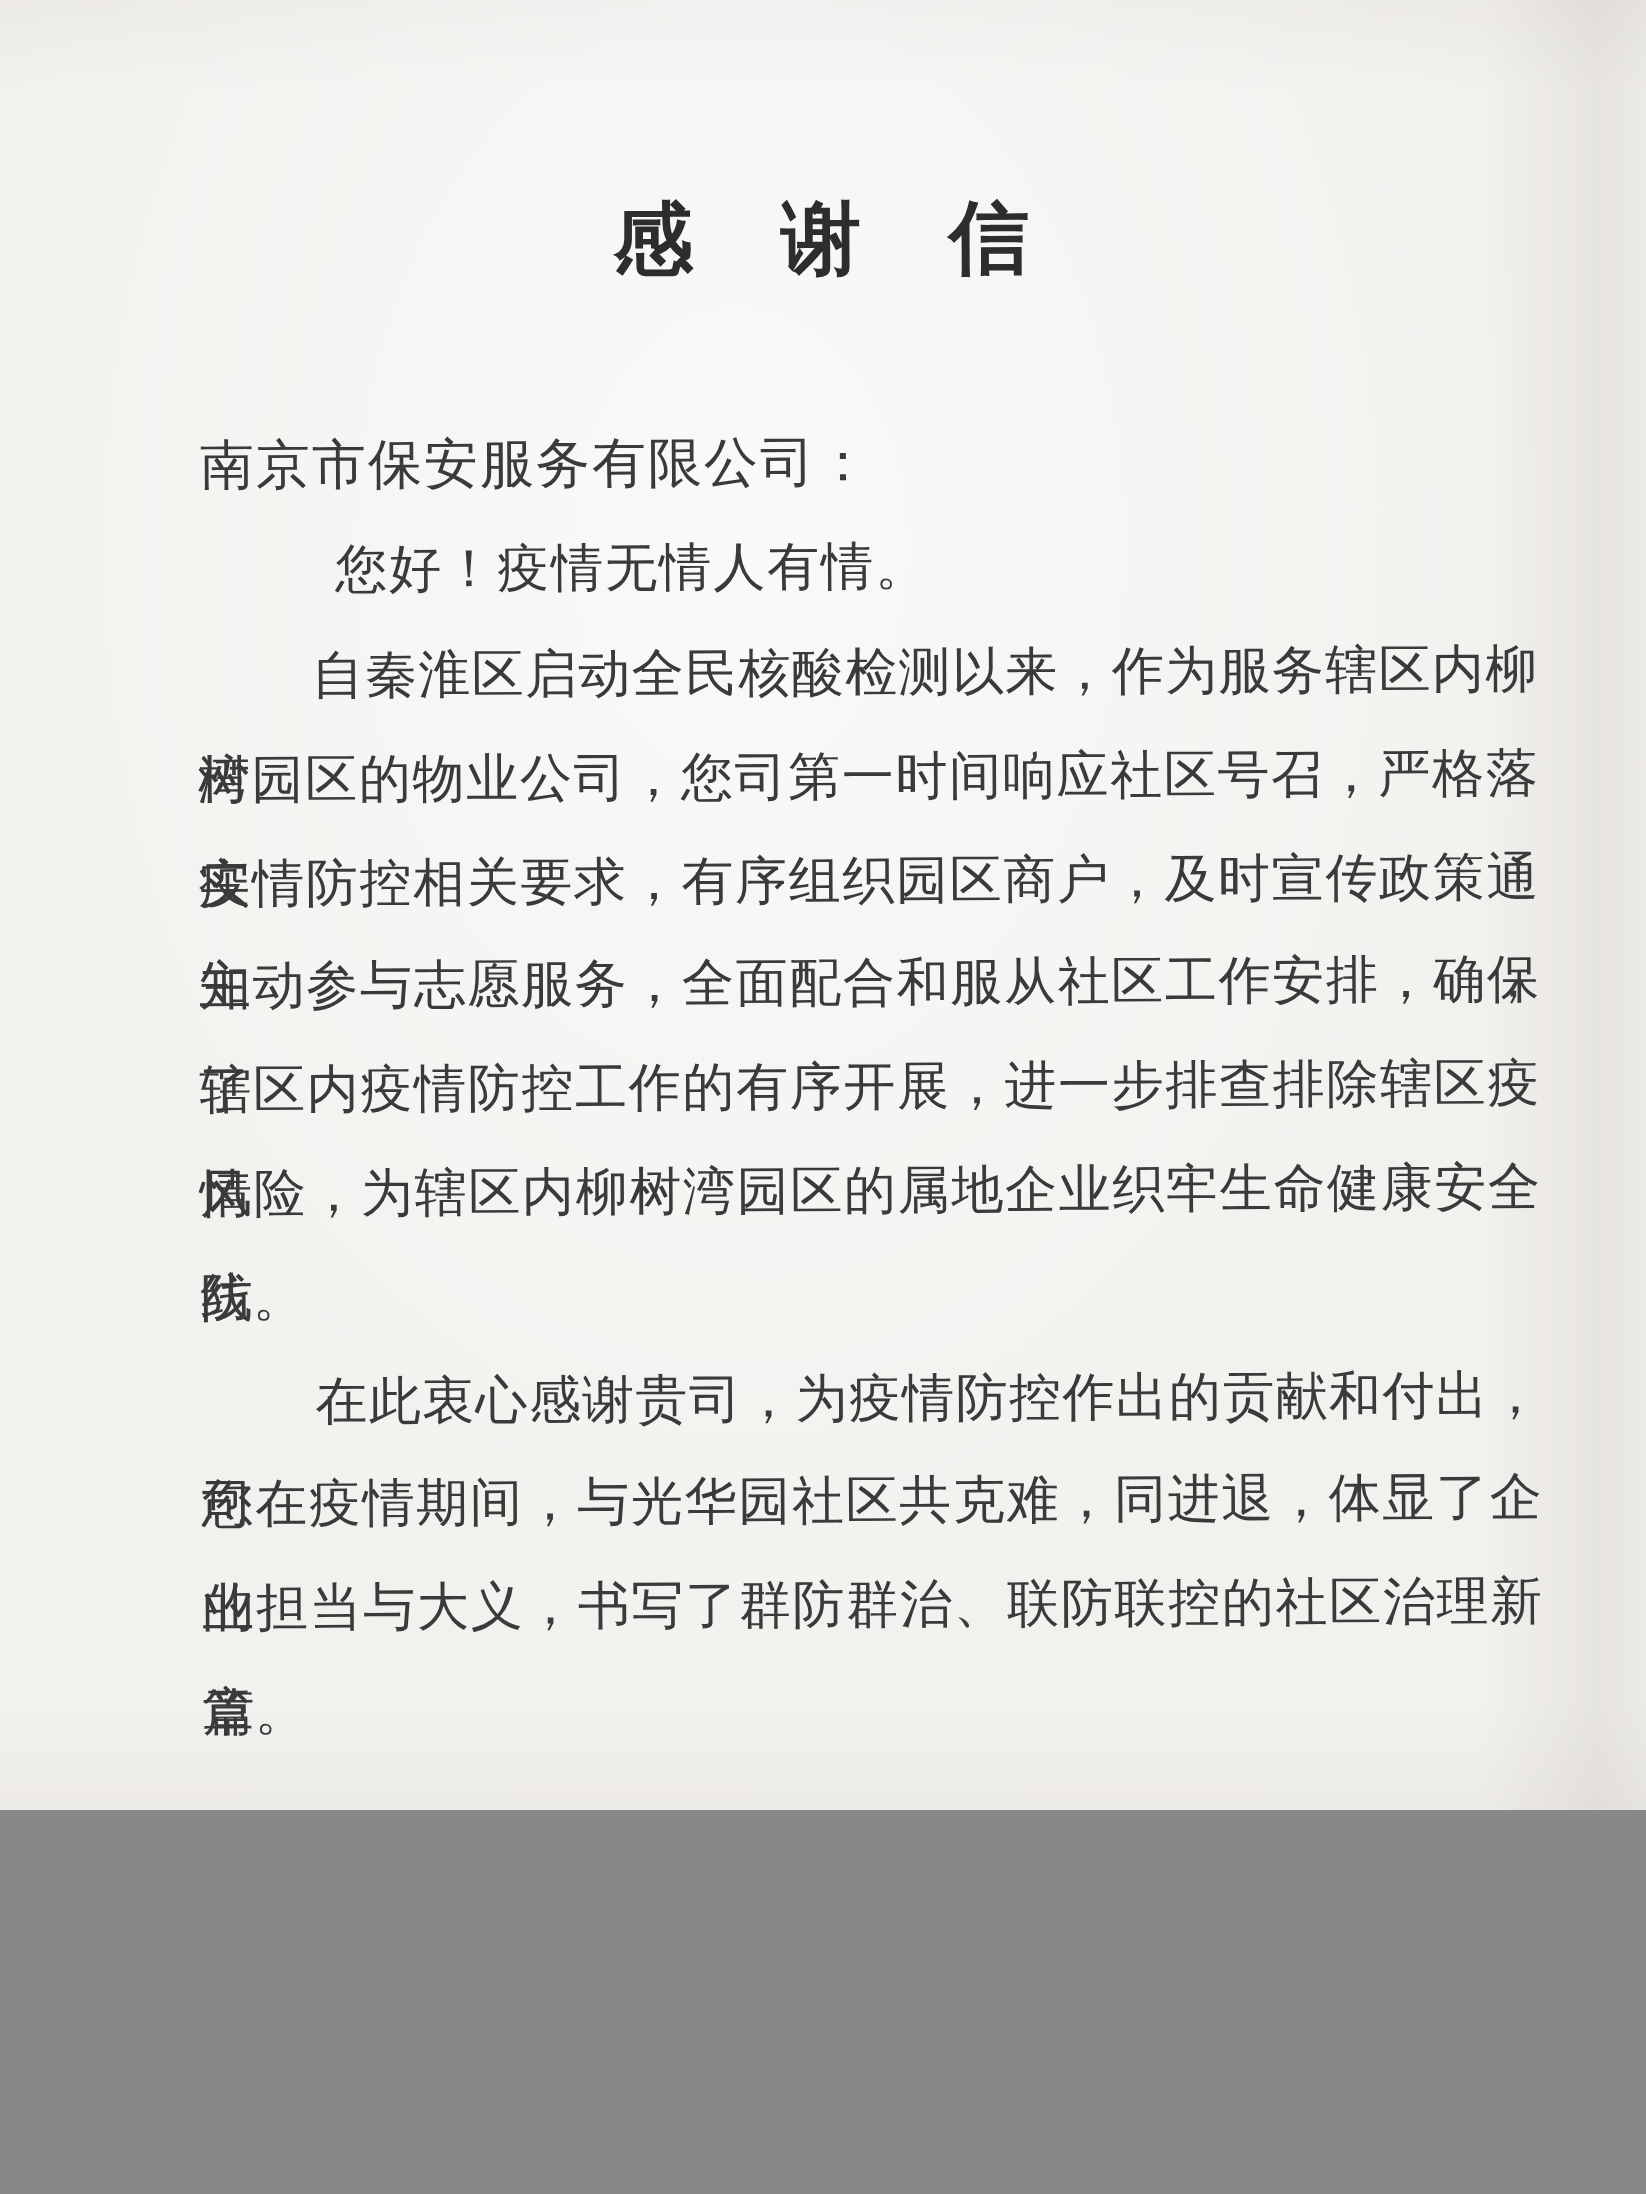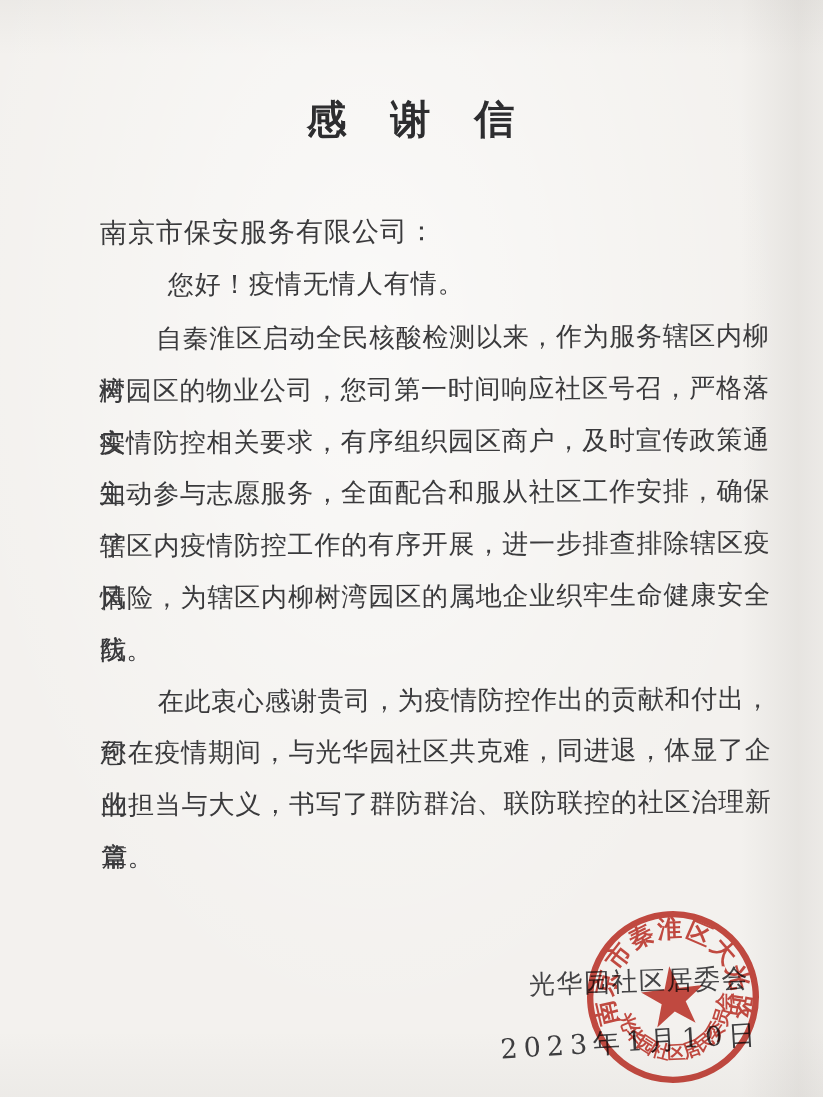--- a/index.html
+++ b/index.html
@@ -1,18 +1,18 @@
 <!DOCTYPE html>
 <html><head>
 <meta charset="utf-8">
 <style>
   html,body{margin:0;padding:0;background:#888;}
   .page{
     position:relative;
-    width:823px;height:1097px;
+    width:823px;height:905px;
     margin:0 auto;
     overflow:hidden;
     background:
       radial-gradient(ellipse at 45% 30%, rgba(255,255,255,.6), rgba(255,255,255,0) 65%),
       linear-gradient(to right, rgba(120,115,108,0) 90%, rgba(120,115,108,.10) 97%, rgba(120,115,108,.06)),
       linear-gradient(to bottom, rgba(120,115,108,.06), rgba(120,115,108,0) 5%, rgba(120,115,108,0) 94%, rgba(120,115,108,.05)),
       #f3f1ee;
     font-family:"DejaVu Serif","Liberation Serif",serif;
     color:#3a3a3c;
   }

